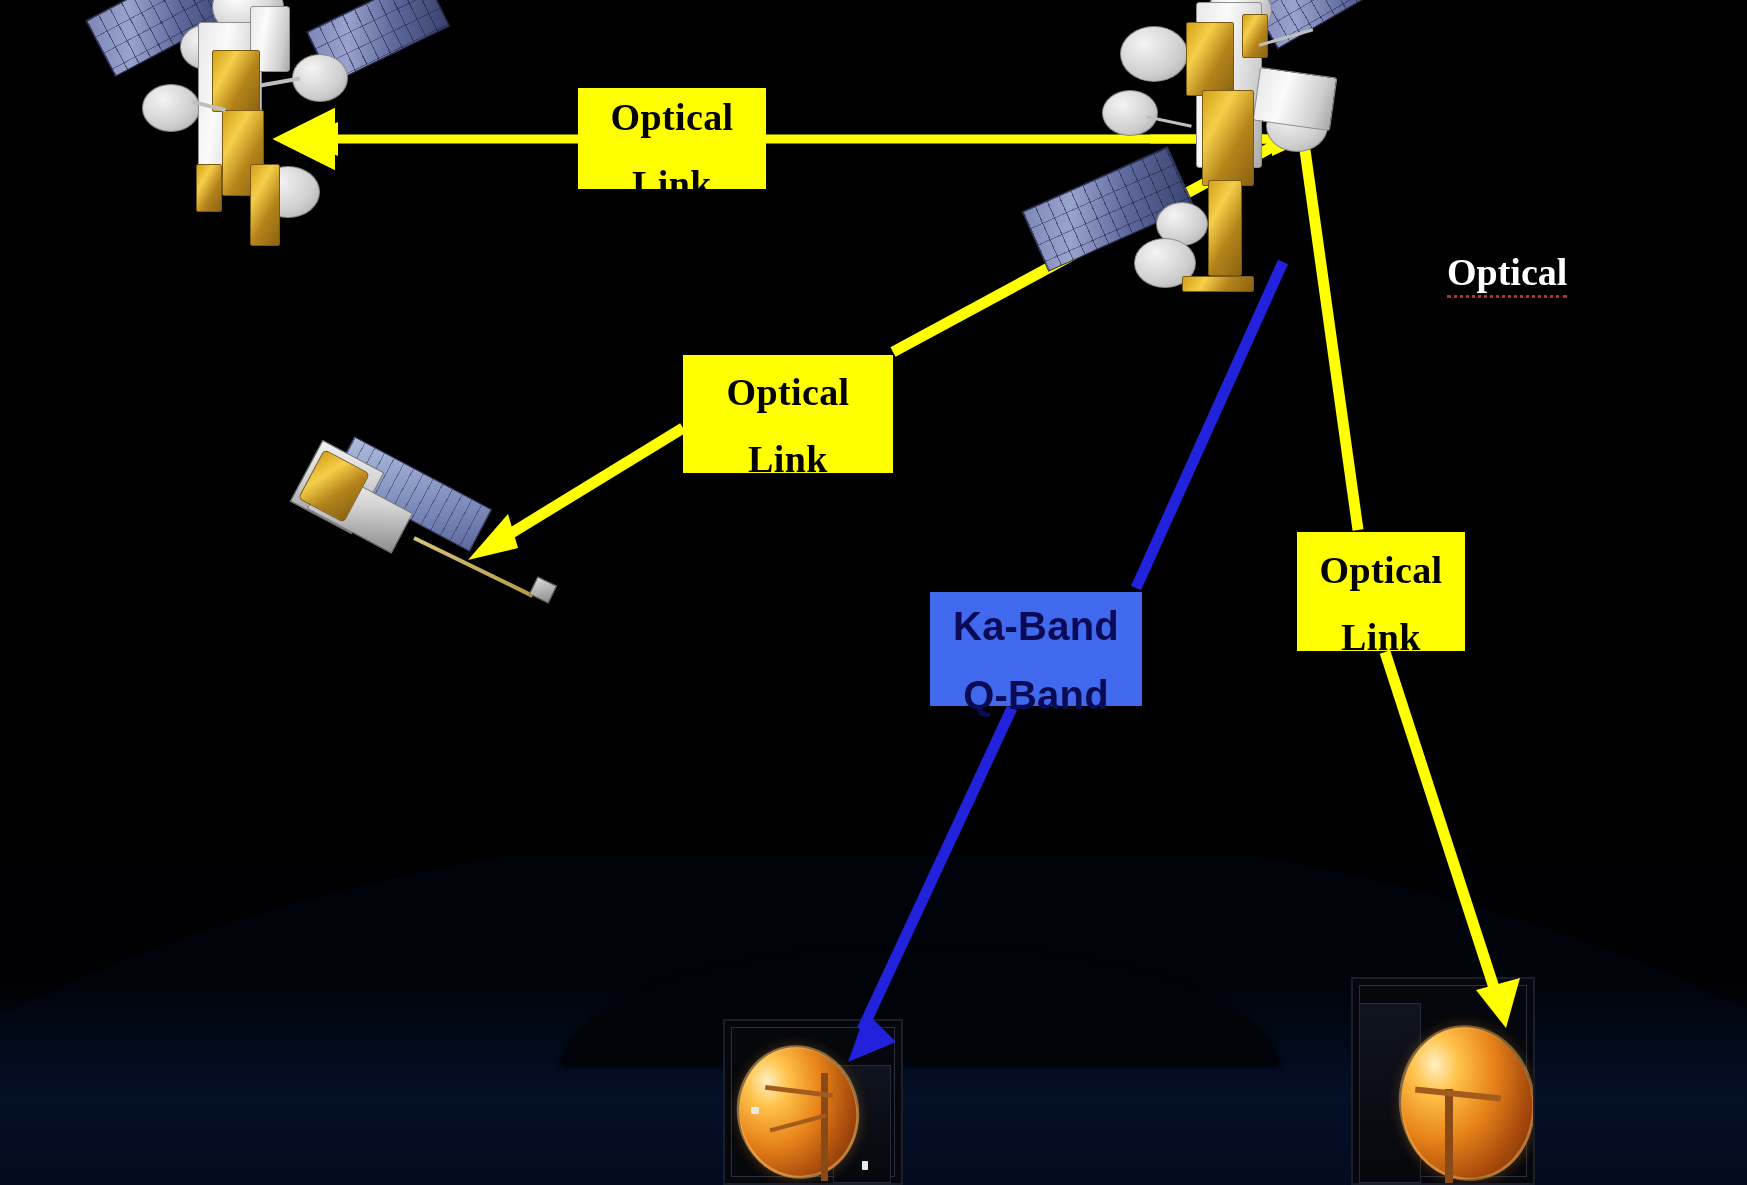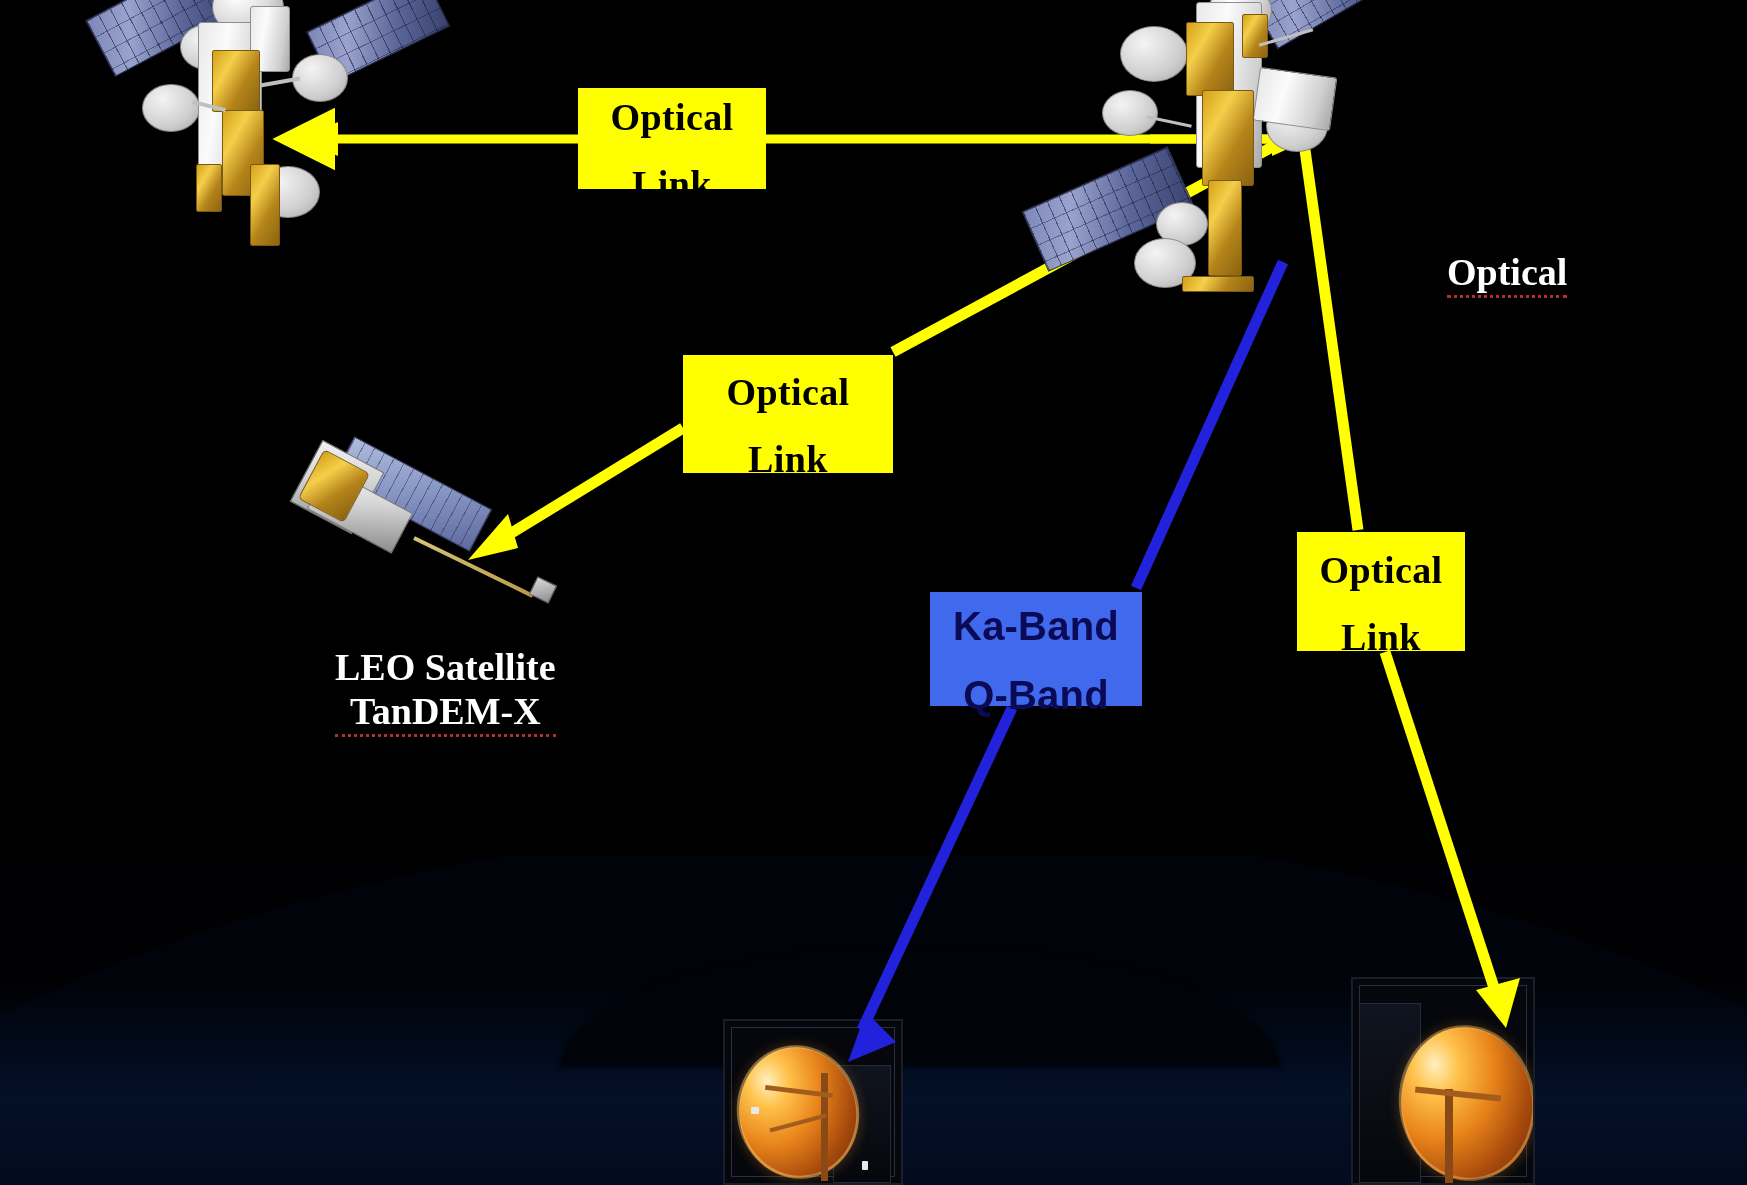--- a/index.html
+++ b/index.html
@@ -373,18 +373,14 @@
   <div class="label-box band" style="left:930px;top:592px;width:212px;height:114px;">
     <span class="ln">Ka-Band</span>
     <span class="ln">Q-Band</span>
   </div>
 
 
   <div class="caption" style="left:1447px;top:250px;">
     <span class="ln spell">Optical</span>
   </div>
 
-  <div class="caption" style="left:335px;top:645px;">
-    <span class="ln">LEO Satellite</span>
-    <span class="ln spell">TanDEM-X</span>
-  </div>
 
 </div>
 
 </body></html>

